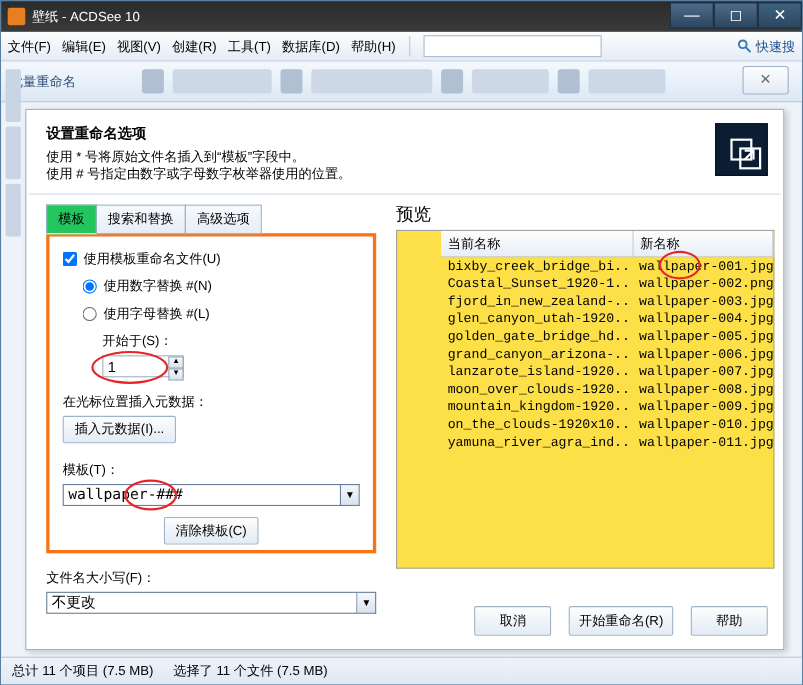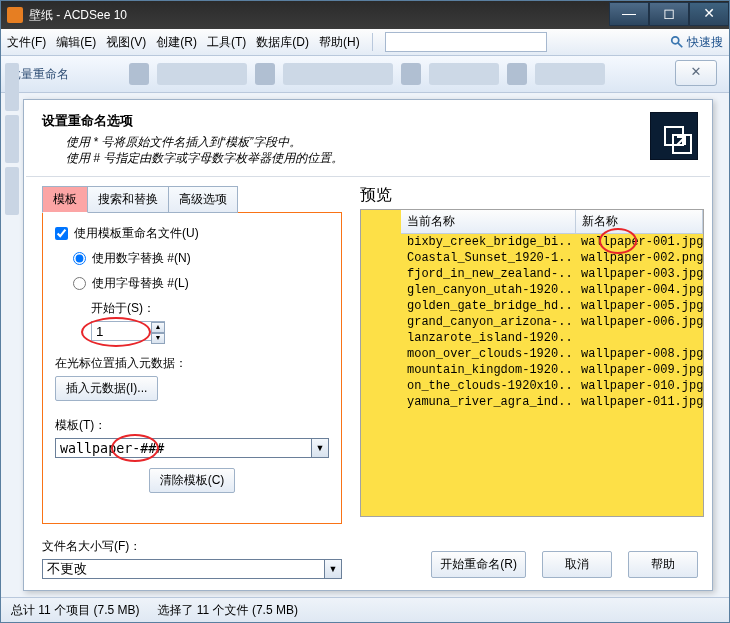--- a/index.html
+++ b/index.html
@@ -15,31 +15,31 @@
   .menubar .sep { width:1px; height:18px; background:#b9c8dc; margin:0 2px; }
   .searchbox { width:160px; height:18px; border:1px solid #a6b8cf; background:#fff; }
   .qsearch { display:flex; align-items:center; gap:3px; color:#1a4f8b; }
   .toolbar2 { height:36px; background:linear-gradient(#f5f9fe,#dce7f4); border-bottom:1px solid #b9c8dc; display:flex; align-items:center; padding-left:8px; position:relative; }
   .blurpill { height:22px; border-radius:3px; background:#ccd8e6; margin-right:8px; }
   .blurpill.i { width:20px; background:#b0bfd2;}
   .dlg-close { position:absolute; right:12px; top:4px; width:40px; height:24px; background:linear-gradient(#fdfdfd,#e3ebf5); border:1px solid #9fb2c8; border-radius:3px; text-align:center; color:#5c6b7e; font-size:13px; line-height:22px;}
   .dialog { margin:6px 10px 6px 22px; background:#fff; border:1px solid #9fb2c8; box-shadow:2px 2px 6px rgba(0,0,0,.2); padding:0 0 10px 0; width:690px; height:492px; box-sizing:border-box; position:relative;}
   .dlg-head { display:flex; padding:12px 14px 10px 18px;gap:44px; }
   .dlg-head-text .h { font-weight:bold; font-size:13px; margin-bottom:4px;}
-  .dlg-head-text .s { margin-left:24px; line-height:16px;font-style:italic; }
+  .dlg-head-text .s { line-height:16px; }
   .dlg-head .bigicon { width:46px; height:46px; background:#0a1d33; border:1px solid #061122; position:relative; margin-left:auto;}
   .bigicon svg{position:absolute;right:4px;bottom:4px;}
   .dlg-sep { border-top:1px solid #d7dde5; margin:0 2px; }
   .dlg-body { display:flex; padding:8px 14px 0 18px; gap:18px; }
   .leftcol { width:300px; }
   .rightcol { flex:1; }
   .tabs { display:flex; }
   .tab { padding:4px 10px; border:1px solid #9fb2c8; background:linear-gradient(#f7fafd,#e6edf6); position:relative; top:1px; margin-right:-1px;}
-  .tab.active { background:#fca5a5; border-bottom-color:#fff; z-index:2;}
-  .tabpanel { border:1px solid #f97316; padding:10px 12px 30px 12px; background:#fff; }
+  .tab.active { background:#22c55e; border-bottom-color:#fff; z-index:2;}
+  .tabpanel { border:3px solid #f97316; padding:10px 12px 5px 12px; background:#fff; }
   .chk, .rdo { display:flex; align-items:center; gap:6px; margin:2px 0 8px 0;}
   .chk input, .rdo input { margin:0;}
   .indent { margin-left:18px; }
   .row-start { display:flex; align-items:center; gap:6px; margin:4px 0 4px 36px;}
   .numwrap { position:relative; margin-left:36px; margin-top:2px;}
   .numinp { width:74px; height:20px; border:1px solid #9fb2c8; padding:2px 18px 2px 4px; box-sizing:border-box; font-family:inherit;}
   .spin { position:absolute; left:60px; top:1px; width:14px; display:flex; flex-direction:column; }
   .spin div{ height:9px; border:1px solid #8fa3bb; background:linear-gradient(#f4f8fc,#d9e3ef); font-size:7px; text-align:center; line-height:7px;}
   .oval1 { position:absolute; border:2px solid #e8262a; border-radius:50%; pointer-events:none;}
   .btn { border:1px solid #9fb2c8; background:linear-gradient(#fdfdfd,#e3ebf5); padding:3px 10px; border-radius:2px; font-family:inherit; font-size:12px;}
@@ -219,20 +219,21 @@
               <div class="listrow">
                 <div class="c1">golden_gate_bridge_hd...</div>
                 <div class="c2">wallpaper-005.jpg</div>
               </div>
               <div class="listrow">
                 <div class="c1">grand_canyon_arizona-...</div>
                 <div class="c2">wallpaper-006.jpg</div>
               </div>
               <div class="listrow">
                 <div class="c1">lanzarote_island-1920...</div>
+                <div class="c2">wallpaper-007.jpg</div>
               </div>
               <div class="listrow">
                 <div class="c1">moon_over_clouds-1920...</div>
                 <div class="c2">wallpaper-008.jpg</div>
               </div>
               <div class="listrow">
                 <div class="c1">mountain_kingdom-1920...</div>
                 <div class="c2">wallpaper-009.jpg</div>
               </div>
               <div class="listrow">
@@ -243,22 +244,22 @@
                 <div class="c1">yamuna_river_agra_ind...</div>
                 <div class="c2">wallpaper-011.jpg</div>
               </div>
             </div>
           <div class="oval1" style="right:66px; top:18px; width:34px; height:22px;"></div>
         </div>
       </div>
     </div>
 
     <div class="dlg-buttons">
+      <button class="btn">取消</button>
       <button class="btn">开始重命名(R)</button>
-      <button class="btn">取消</button>
       <button class="btn">帮助</button>
     </div>
   </div>
 
   <div class="statusbar">
     <span>总计 11 个项目 (7.5 MB)</span>
     <span>选择了 11 个文件 (7.5 MB)</span>
   </div>
 </div>
 

